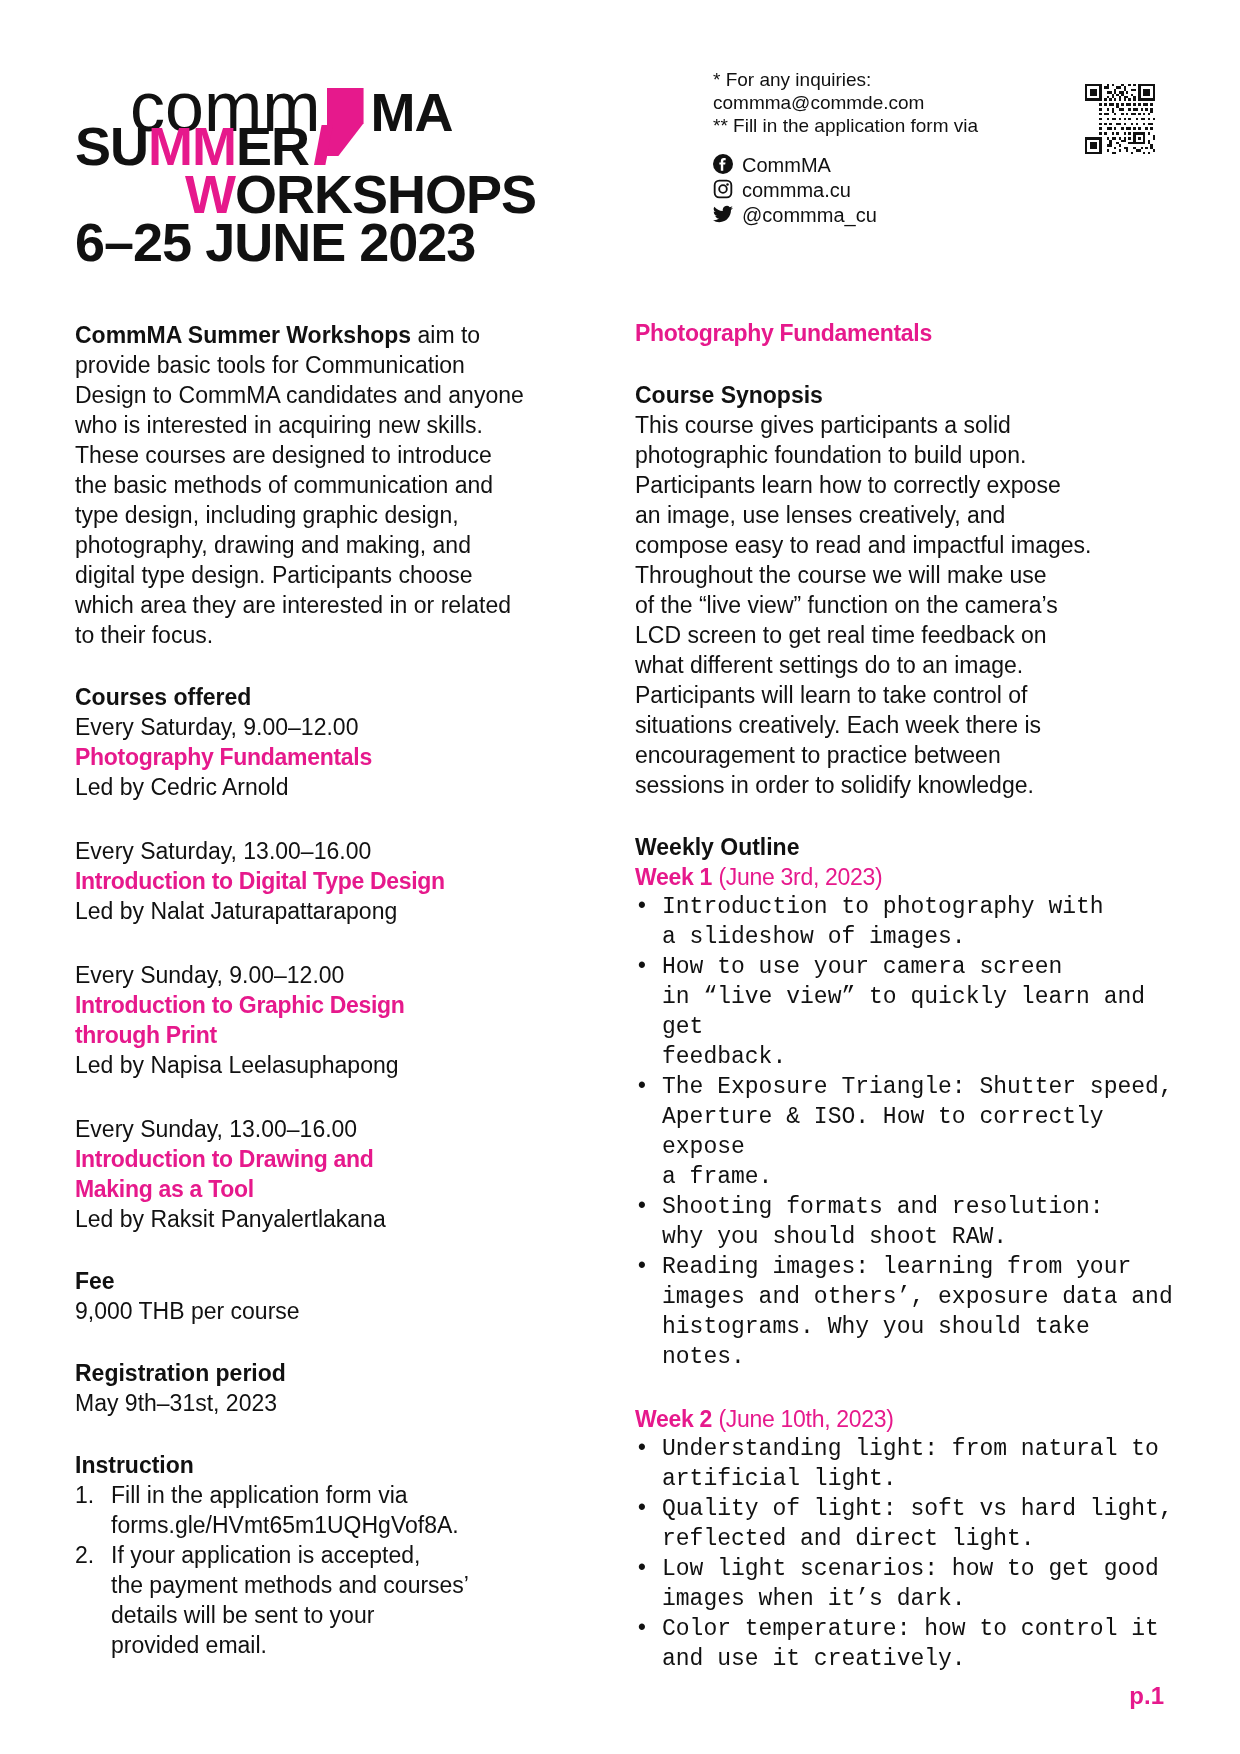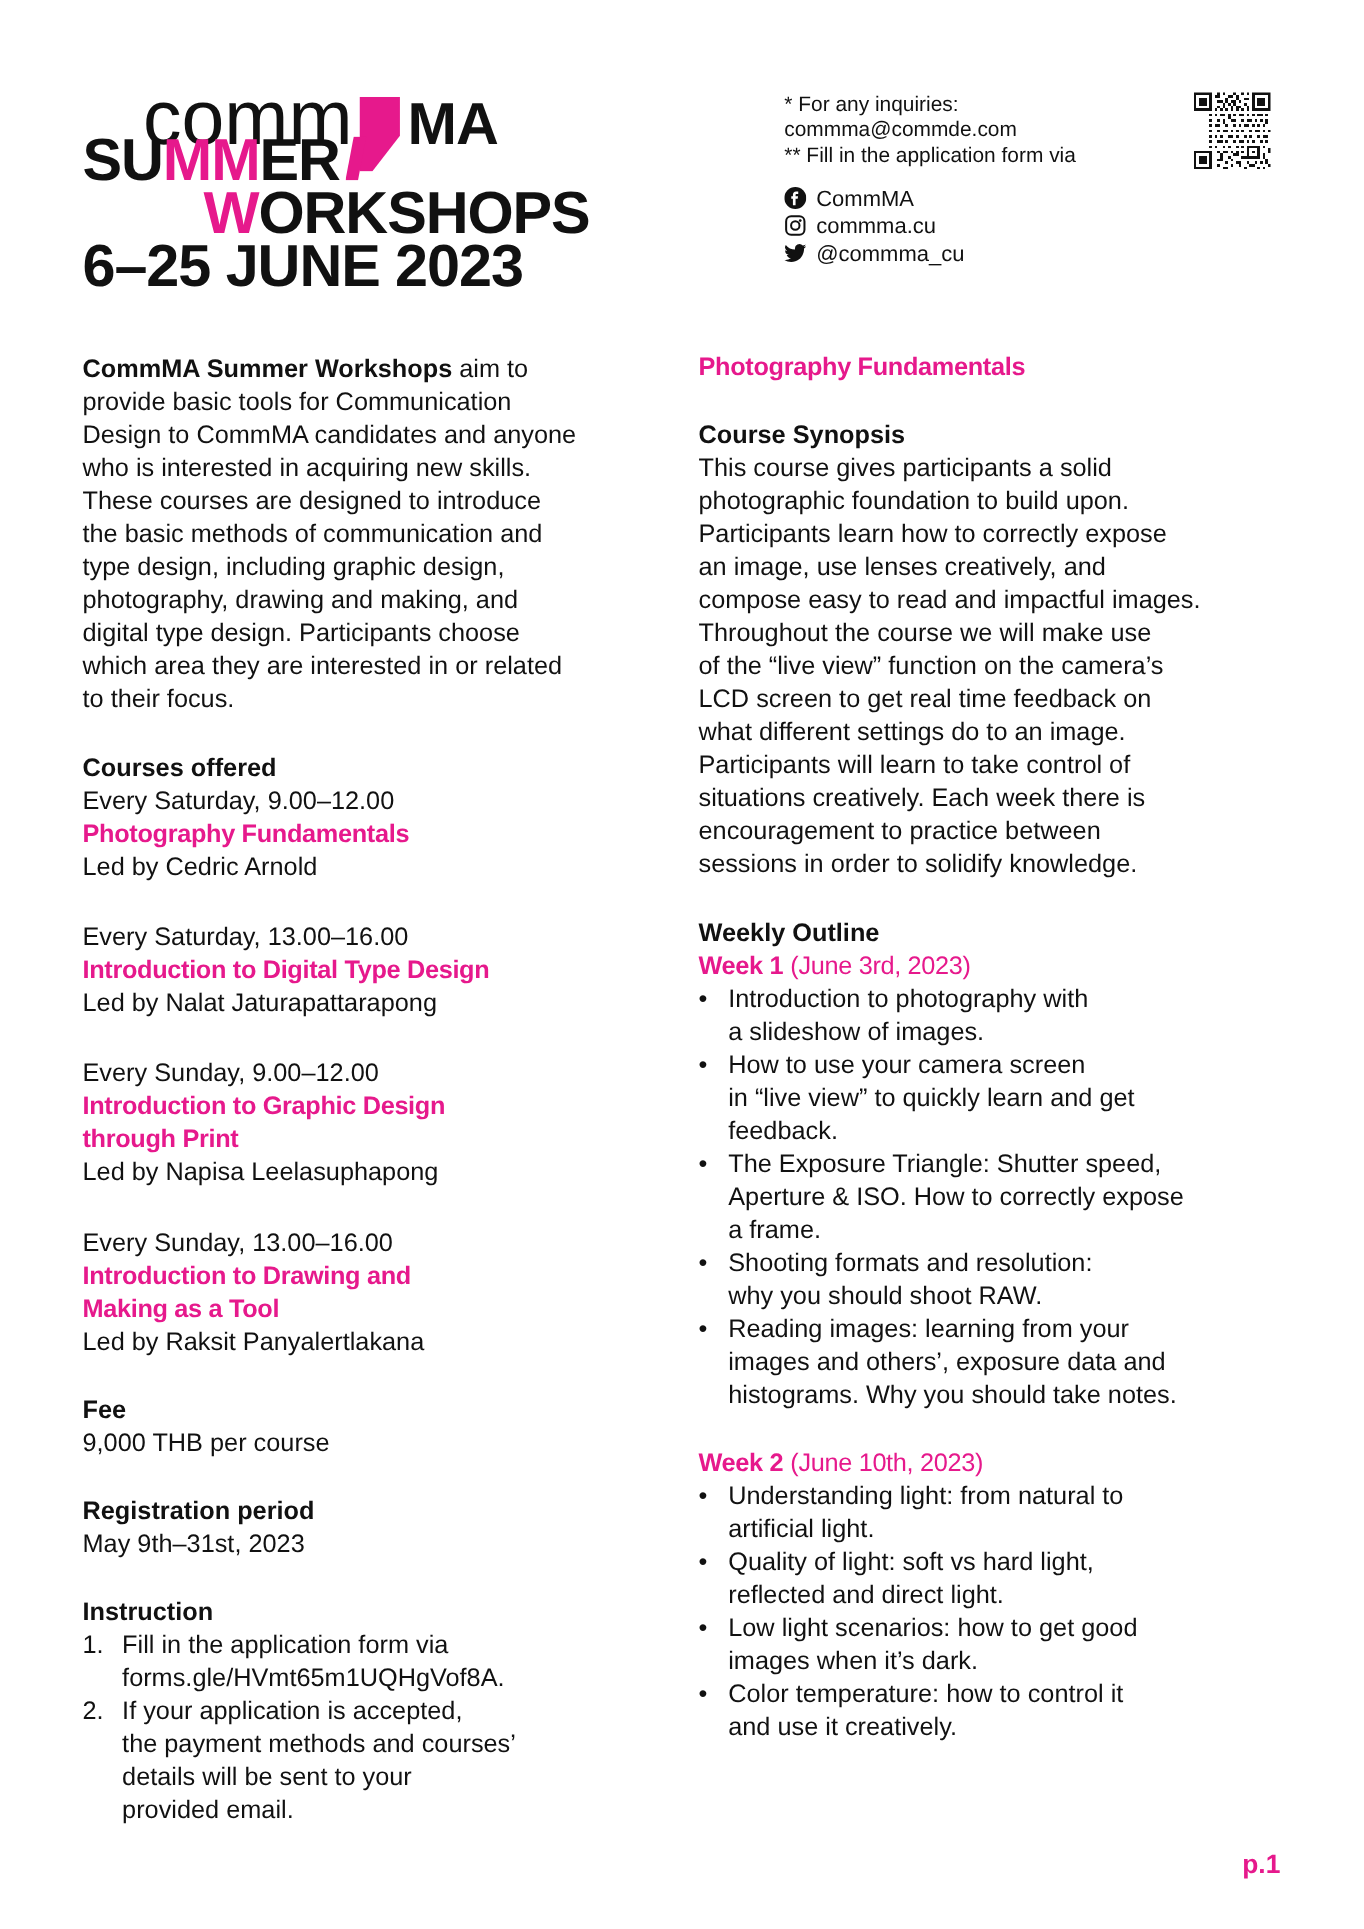--- a/index.html
+++ b/index.html
@@ -13,37 +13,37 @@
   .logo-line1 { height:50px; line-height:70px; padding-left:55px; }
   .logo-comm { font-weight:400; font-size:70px; letter-spacing:0px; }
   .comma-big { display:inline-block; width:37px; height:68px; background:var(--accent); vertical-align:-25px; margin:0 7px 0 6px;
     clip-path:polygon(0 0,100% 0,100% 52%,32% 100%,0 100%); }
   .logo-line3 { padding-left:110px; }
   .apos { display:inline-block; width:19px; height:40px; background:var(--accent); margin-left:5px;
     clip-path:polygon(40% 0,100% 0,60% 100%,0 100%); }
   .pinktxt { color:var(--accent); }
 
   
-  .header-right { position:absolute; left:713px; top:84px; width:370px; font-size:19px; line-height:23px; }
+  .header-right { position:absolute; left:713px; top:68px; width:370px; font-size:19px; line-height:23px; }
   .social-list { margin-top:17px; }
   .social-row { display:flex; align-items:flex-start; height:25px; font-size:20px; }
   .social-row .sicon { width:20px; height:20px; margin-right:9px; flex:none; display:inline-block; }
   .qr { position:absolute; left:1085px; top:84px; width:70px; height:70px; }
 
   
   .col { position:absolute; font-size:23px; line-height:30px; }
   .col-left  { left:75px;  top:320px; width:500px; }
   .col-right { left:635px; top:318px; width:545px; }
   .ml { white-space:pre-line; }
   .b { font-weight:700; }
   .pink { color:var(--accent); font-weight:700; letter-spacing:-0.3px; }
   .sec { margin-top:32px; }
   .cblock { margin-top:34px; }
 
-  .blist { list-style:none; }
+  .blist { list-style:none;font-family:Liberation Mono, monospace; }
   .bitem { padding-left:27px; white-space:pre-line; }
   .bitem::before { content:"\2022"; display:inline-block; width:27px; margin-left:-27px; }
 
   .ilist { list-style:none; }
   .ilist li { display:flex; }
   .inum { width:36px; flex:none; }
   .itext { white-space:pre-line; flex:1; }
 
   .week-head { margin-top:0; }
   .week-date { font-weight:400; }

